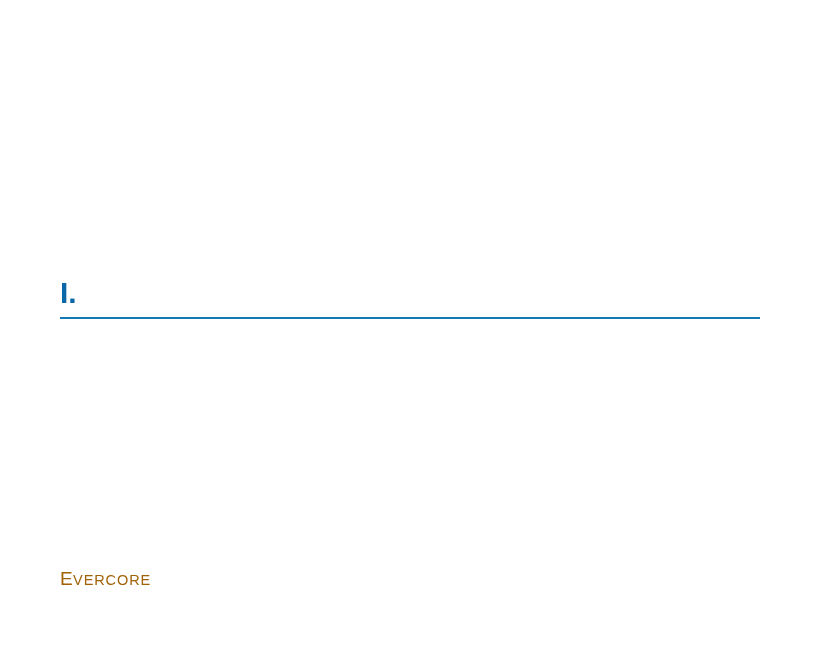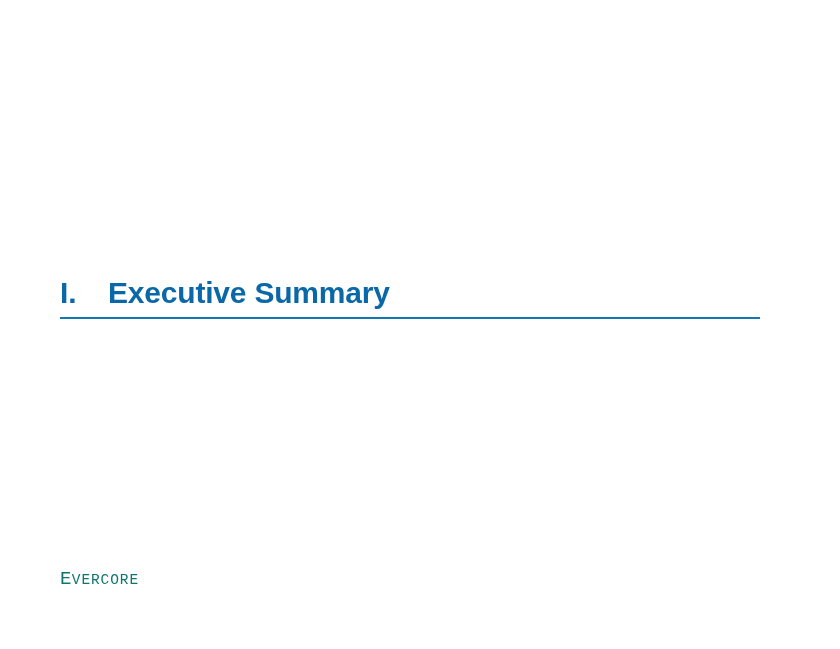--- a/index.html
+++ b/index.html
@@ -56,22 +56,22 @@
     width: 700px;
     height: 2px;
     background: #1279B5;
   }
 
   
   .footer-logo {
     position: absolute;
     left: 60px;
     top: 569px;
-    color: #0f766e;
-    font-family: Liberation Mono, monospace;
+    color: #a16207;
+    font-family: Liberation Sans, sans-serif;
     font-size: 15px;
     line-height: 20px;
     letter-spacing: 0.6px;
     white-space: nowrap;
   }
   .footer-logo .logo-cap {
     font-size: 19px;
     letter-spacing: 0.4px;
   }
   .footer-logo .logo-rest {
@@ -80,21 +80,20 @@
   }
 </style>
 </head>
 <body>
 
 <div class="slide">
 
   <div class="section-title-block">
     <div class="section-title-row">
       <span class="section-number">I.</span>
-      <span class="section-title">Executive Summary</span>
     </div>
   </div>
 
   <div class="section-rule"></div>
 
   <div class="footer-logo">
     <span class="logo-cap">E</span><span class="logo-rest">VERCORE</span>
   </div>
 
 </div>

